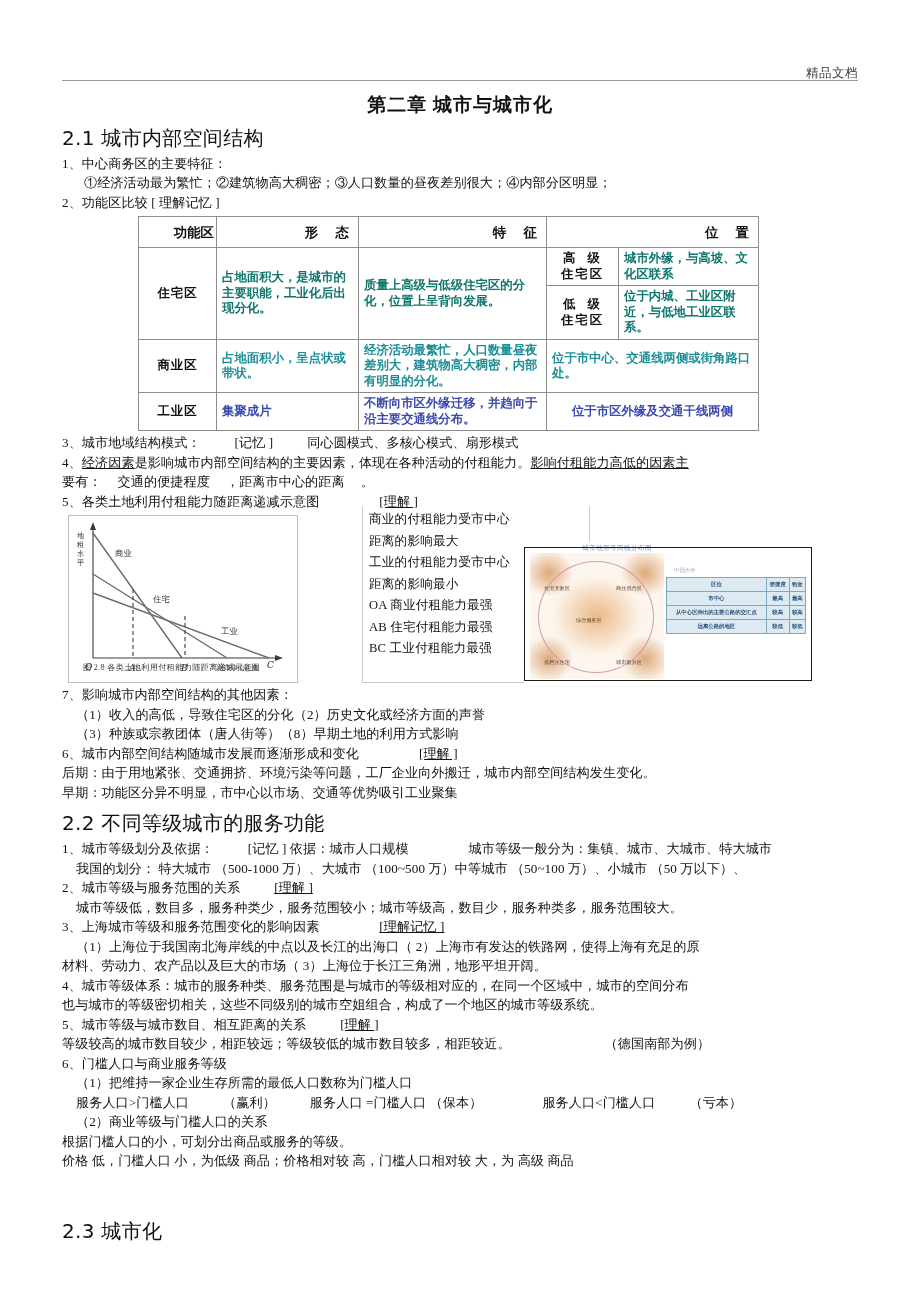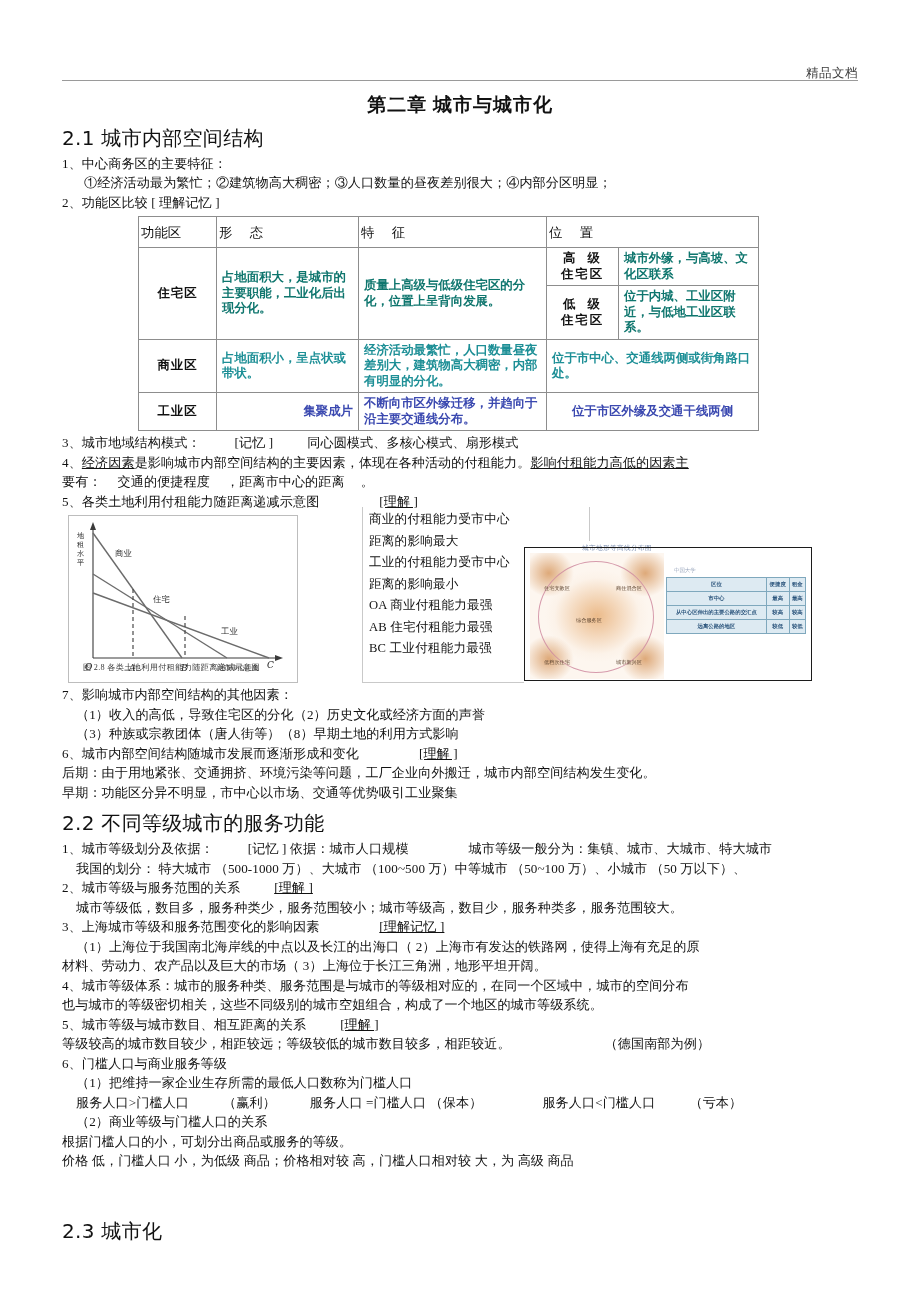--- a/index.html
+++ b/index.html
@@ -87,22 +87,22 @@
     border: 1.6px solid #3a3a3a;
   }
   table.zone td {
     border: 1px solid #8d8d8d;
     vertical-align: middle;
     padding: 3px 5px;
     font-size: 12.4px;
     line-height: 15.5px;
   }
   table.zone td.hd {
-    text-align: left;
-    font-weight: normal;
+    text-align: right;
+    font-weight: bold;
     font-size: 13.4px;
     letter-spacing: 7px;
     padding: 4px 2px;
     color: #111;
     height: 22px;
   }
   table.zone td.hd.plain { letter-spacing: 0; }
   td.zname {
     text-align: center;
     font-weight: bold;
@@ -300,21 +300,21 @@
 
       <tr>
         <td class="zname">商业区</td>
         <td class="c-com">占地面积小，呈点状或带状。</td>
         <td class="c-com">经济活动最繁忙，人口数量昼夜差别大，建筑物高大稠密，内部有明显的分化。</td>
         <td class="c-com" colspan="2">位于市中心、交通线两侧或街角路口处。</td>
       </tr>
 
       <tr>
         <td class="zname">工业区</td>
-        <td class="c-ind" style="text-align:right">集聚成片</td>
+        <td class="c-ind" style="text-align:left">集聚成片</td>
         <td class="c-ind">不断向市区外缘迁移，并趋向于沿主要交通线分布。</td>
         <td class="c-ind" colspan="2" style="text-align:center">位于市区外缘及交通干线两侧</td>
       </tr>
     </tbody>
       </table>
   </div>
 
   <p class="p">
     <span>3、城市地域结构模式：</span><span class="gap"></span><span>[记忆 ]</span><span class="gap"></span><span>同心圆模式、多核心模式、扇形模式</span>
   </p>

